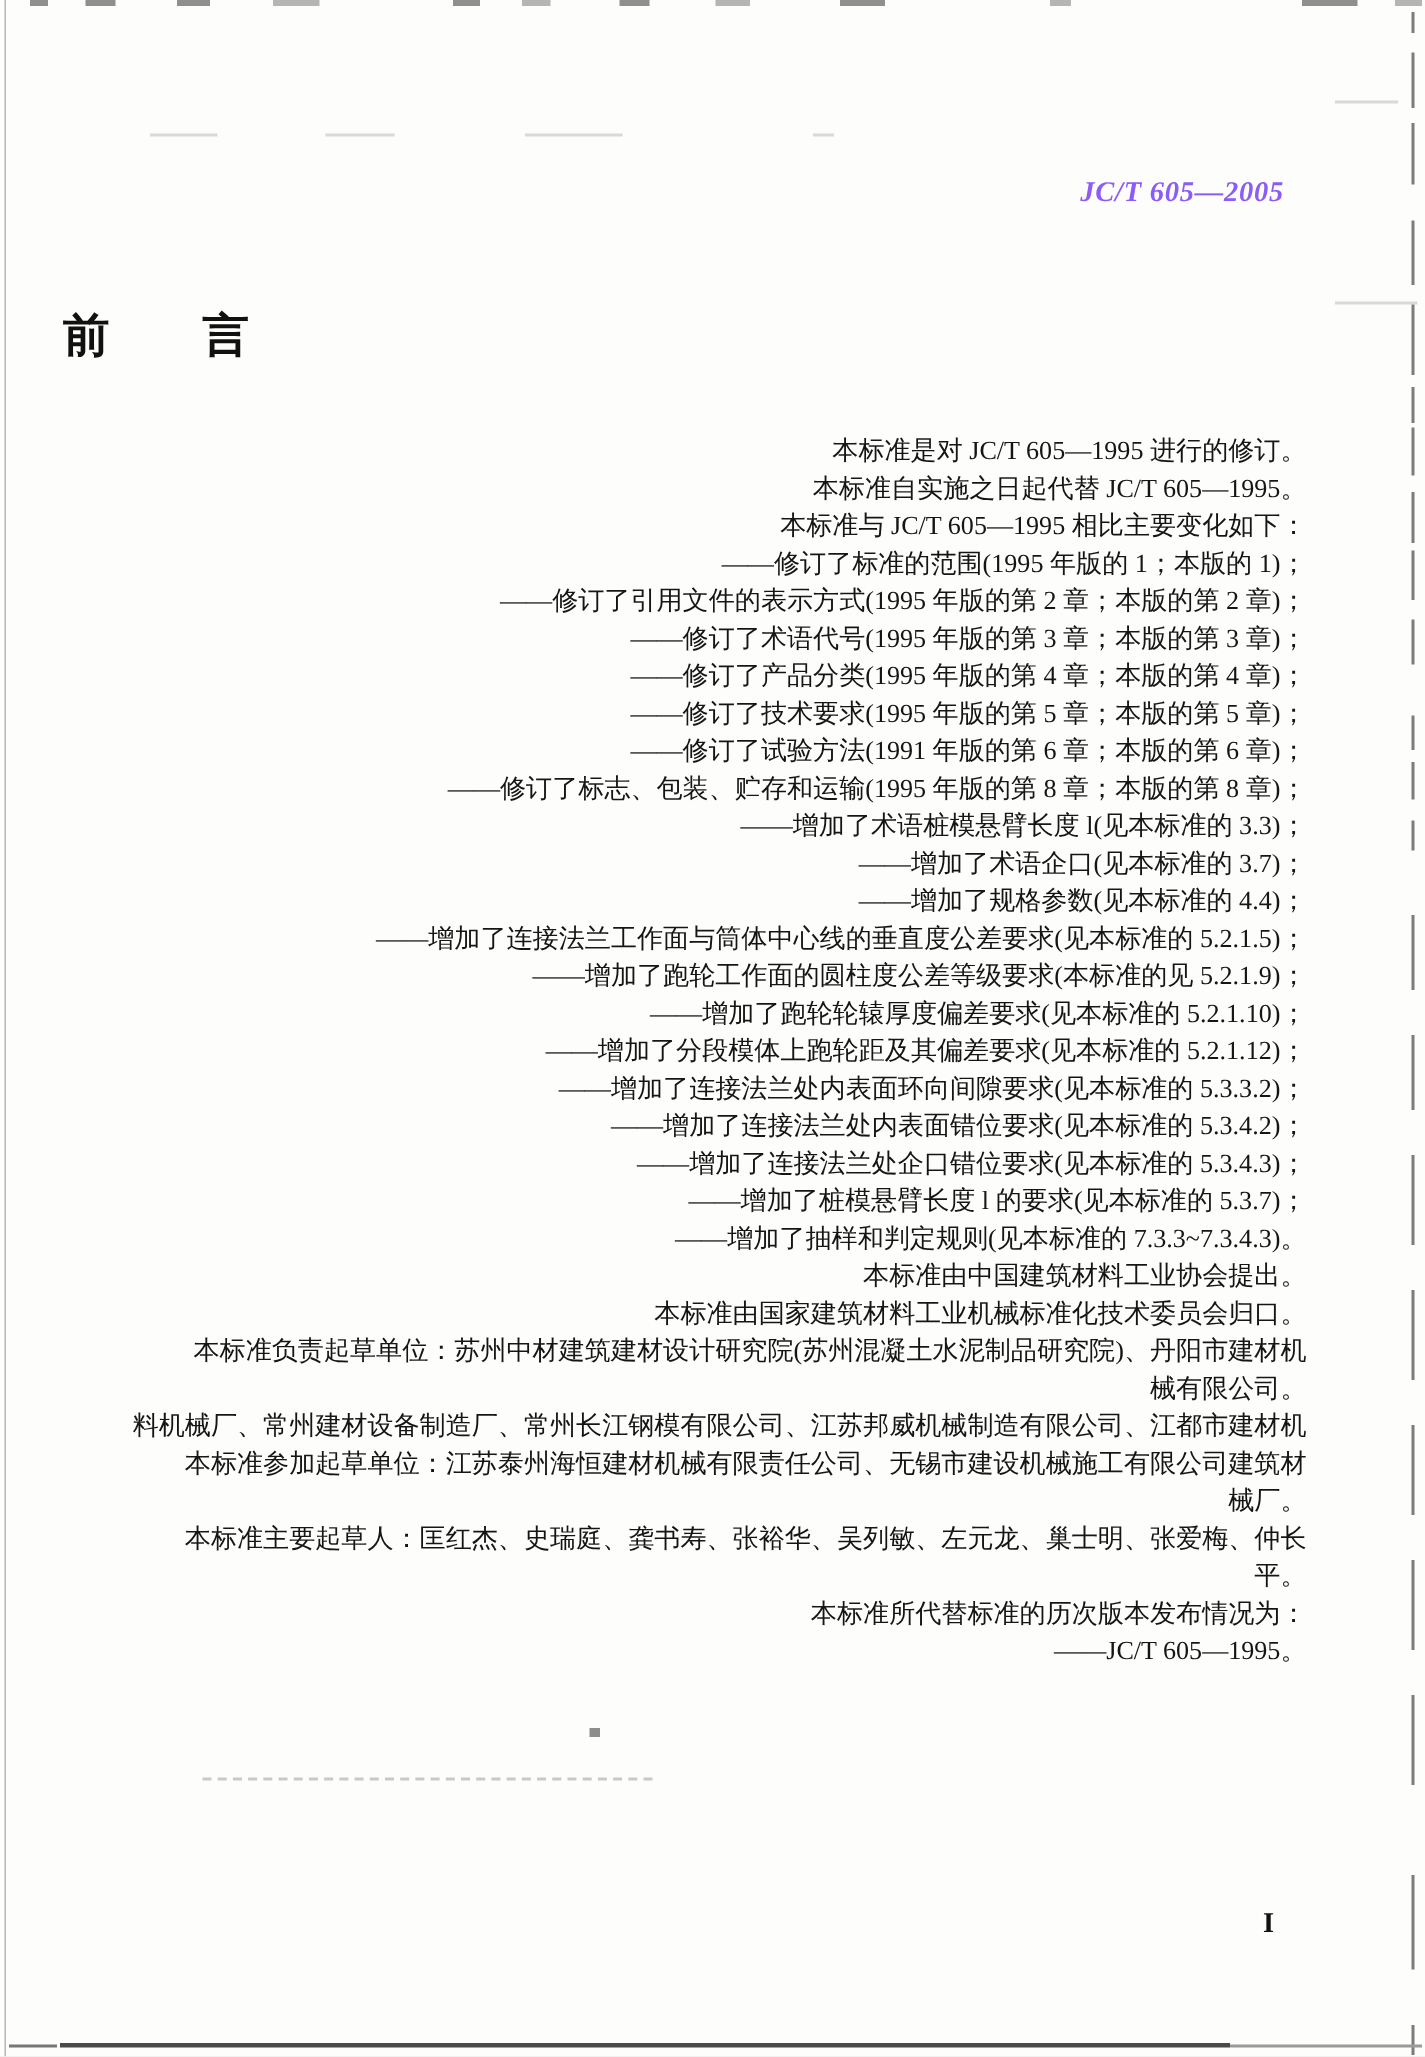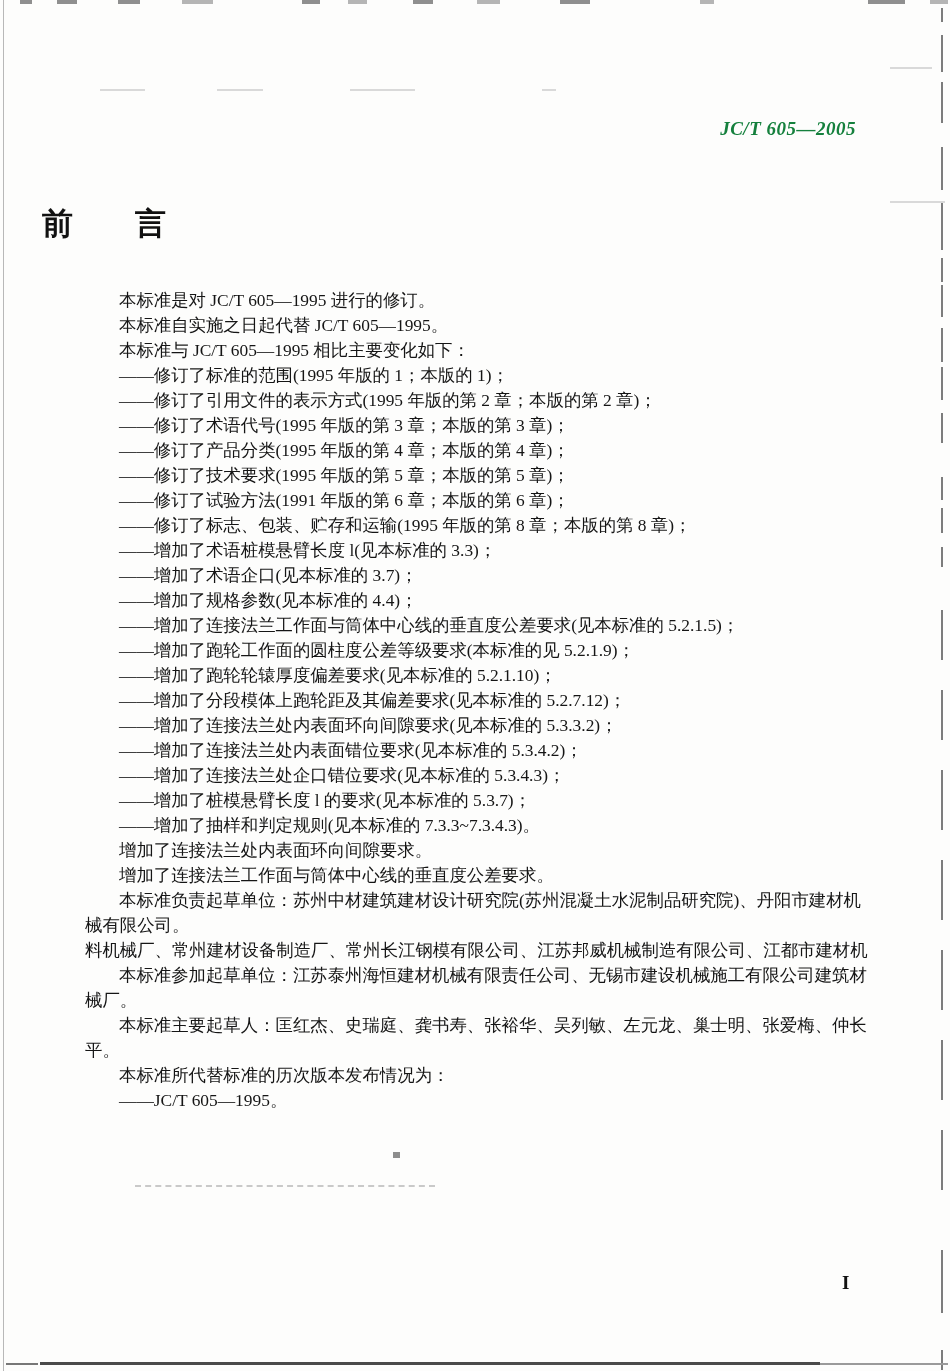--- a/index.html
+++ b/index.html
@@ -12,41 +12,42 @@
     color:#1c1c1c;
   }
   
   .header-code{
     position:absolute;
     top:118px; right:94px;
     font-size:19px;
     font-weight:bold;
     font-style:italic;
     letter-spacing:0.5px;
-    color:#15803d;
+    color:#8b5cf6;
   }
   
   .doc-title{
     position:absolute;
     top:203px; left:0; width:100%;
     text-align:left;
     font-size:31px;
     font-weight:bold;
     color:#111;
     margin-left:42px;
   }
   .doc-title .t-gap{display:inline-block;width:62px;}
   
   .body-block{
     position:absolute;
     top:288px; left:85px;
     width:786px;
     font-size:17.4px;
     line-height:25px;
     color:#151515;
+    text-align:right;
   }
   .line{white-space:nowrap;}
   .line.indent{padding-left:34px;}
   
   .page-number{
     position:absolute;
     top:1272px; left:842px;
     font-size:19px;
     font-weight:bold;
     color:#111;
@@ -137,28 +138,28 @@
       <div class="line indent">——修订了产品分类(1995 年版的第 4 章；本版的第 4 章)；</div>
       <div class="line indent">——修订了技术要求(1995 年版的第 5 章；本版的第 5 章)；</div>
       <div class="line indent">——修订了试验方法(1991 年版的第 6 章；本版的第 6 章)；</div>
       <div class="line indent">——修订了标志、包装、贮存和运输(1995 年版的第 8 章；本版的第 8 章)；</div>
       <div class="line indent">——增加了术语桩模悬臂长度 l(见本标准的 3.3)；</div>
       <div class="line indent">——增加了术语企口(见本标准的 3.7)；</div>
       <div class="line indent">——增加了规格参数(见本标准的 4.4)；</div>
       <div class="line indent">——增加了连接法兰工作面与筒体中心线的垂直度公差要求(见本标准的 5.2.1.5)；</div>
       <div class="line indent">——增加了跑轮工作面的圆柱度公差等级要求(本标准的见 5.2.1.9)；</div>
       <div class="line indent">——增加了跑轮轮辕厚度偏差要求(见本标准的 5.2.1.10)；</div>
-      <div class="line indent">——增加了分段模体上跑轮距及其偏差要求(见本标准的 5.2.7.12)；</div>
+      <div class="line indent">——增加了分段模体上跑轮距及其偏差要求(见本标准的 5.2.1.12)；</div>
       <div class="line indent">——增加了连接法兰处内表面环向间隙要求(见本标准的 5.3.3.2)；</div>
       <div class="line indent">——增加了连接法兰处内表面错位要求(见本标准的 5.3.4.2)；</div>
       <div class="line indent">——增加了连接法兰处企口错位要求(见本标准的 5.3.4.3)；</div>
       <div class="line indent">——增加了桩模悬臂长度 l 的要求(见本标准的 5.3.7)；</div>
       <div class="line indent">——增加了抽样和判定规则(见本标准的 7.3.3~7.3.4.3)。</div>
-      <div class="line indent">增加了连接法兰处内表面环向间隙要求。</div>
-      <div class="line indent">增加了连接法兰工作面与筒体中心线的垂直度公差要求。</div>
+      <div class="line indent">本标准由中国建筑材料工业协会提出。</div>
+      <div class="line indent">本标准由国家建筑材料工业机械标准化技术委员会归口。</div>
       <div class="line indent">本标准负责起草单位：苏州中材建筑建材设计研究院(苏州混凝土水泥制品研究院)、丹阳市建材机</div>
       <div class="line">械有限公司。</div>
       <div class="line">料机械厂、常州建材设备制造厂、常州长江钢模有限公司、江苏邦威机械制造有限公司、江都市建材机</div>
       <div class="line indent">本标准参加起草单位：江苏泰州海恒建材机械有限责任公司、无锡市建设机械施工有限公司建筑材</div>
       <div class="line">械厂。</div>
       <div class="line indent">本标准主要起草人：匡红杰、史瑞庭、龚书寿、张裕华、吴列敏、左元龙、巢士明、张爱梅、仲长</div>
       <div class="line">平。</div>
       <div class="line indent">本标准所代替标准的历次版本发布情况为：</div>
       <div class="line indent">——JC/T 605—1995。</div>
     </div>

